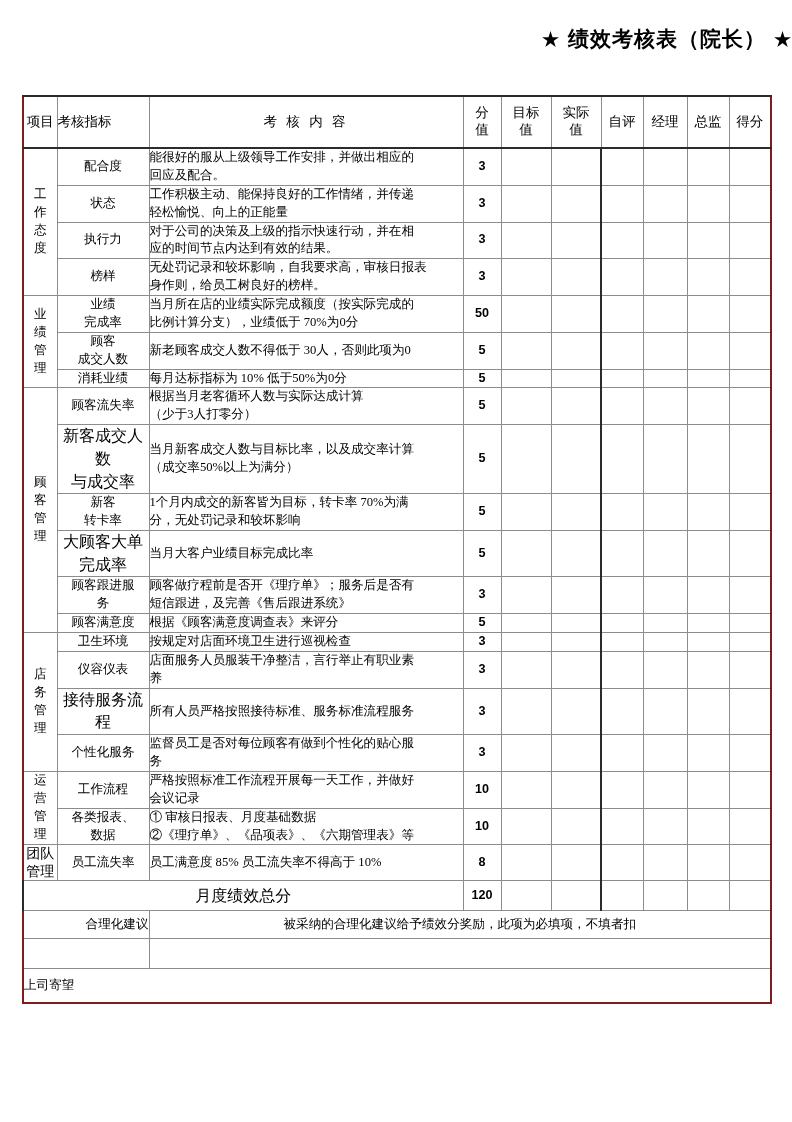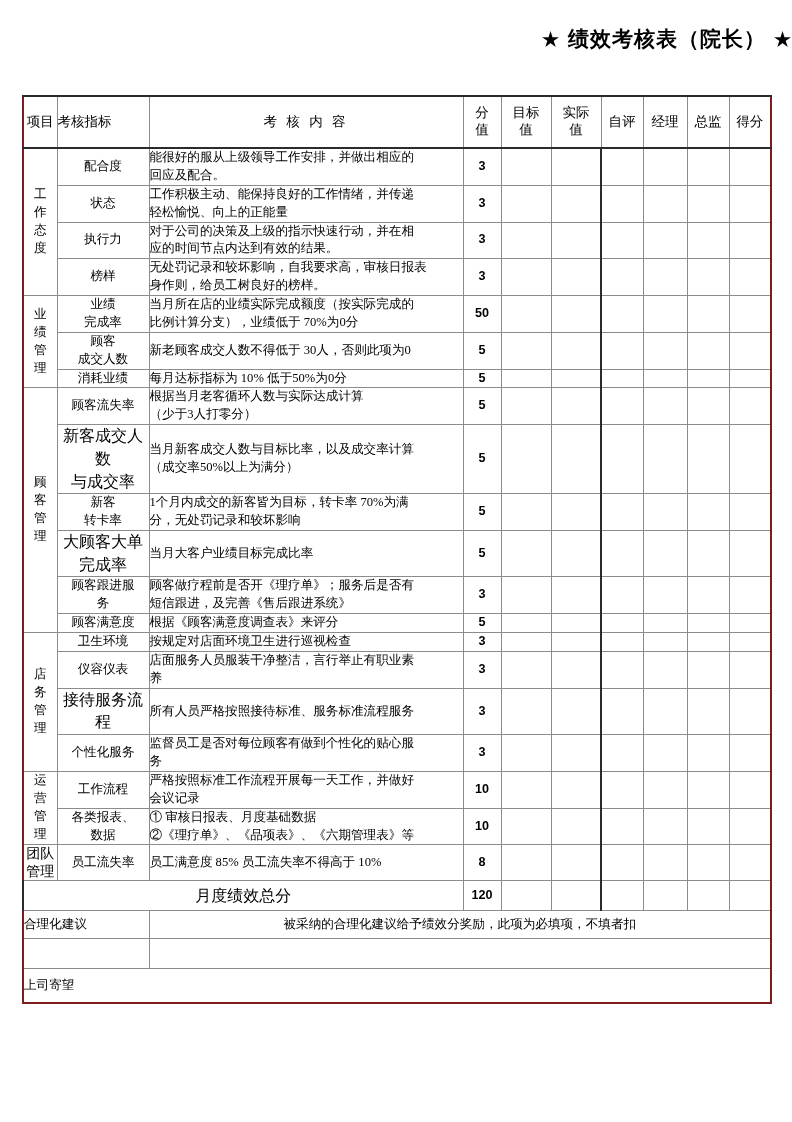--- a/index.html
+++ b/index.html
@@ -162,21 +162,21 @@
   
   tr.total td.total-label {
     text-align: center;
     font-size: 16px;
     height: 30px;
     border-left: 2px solid #2b2b2b;
   }
 
   
   td.sug-label {
-    text-align: left;
+    text-align: right;
     font-size: 13.5px;
     height: 28px;
     border-left: 2px solid #2b2b2b;
     border-top: 2px solid #2b2b2b;
   }
   td.sug-body {
     text-align: center;
     font-size: 13.5px;
     border-left: 2px solid #2b2b2b;
     border-right: 2px solid #2b2b2b;

